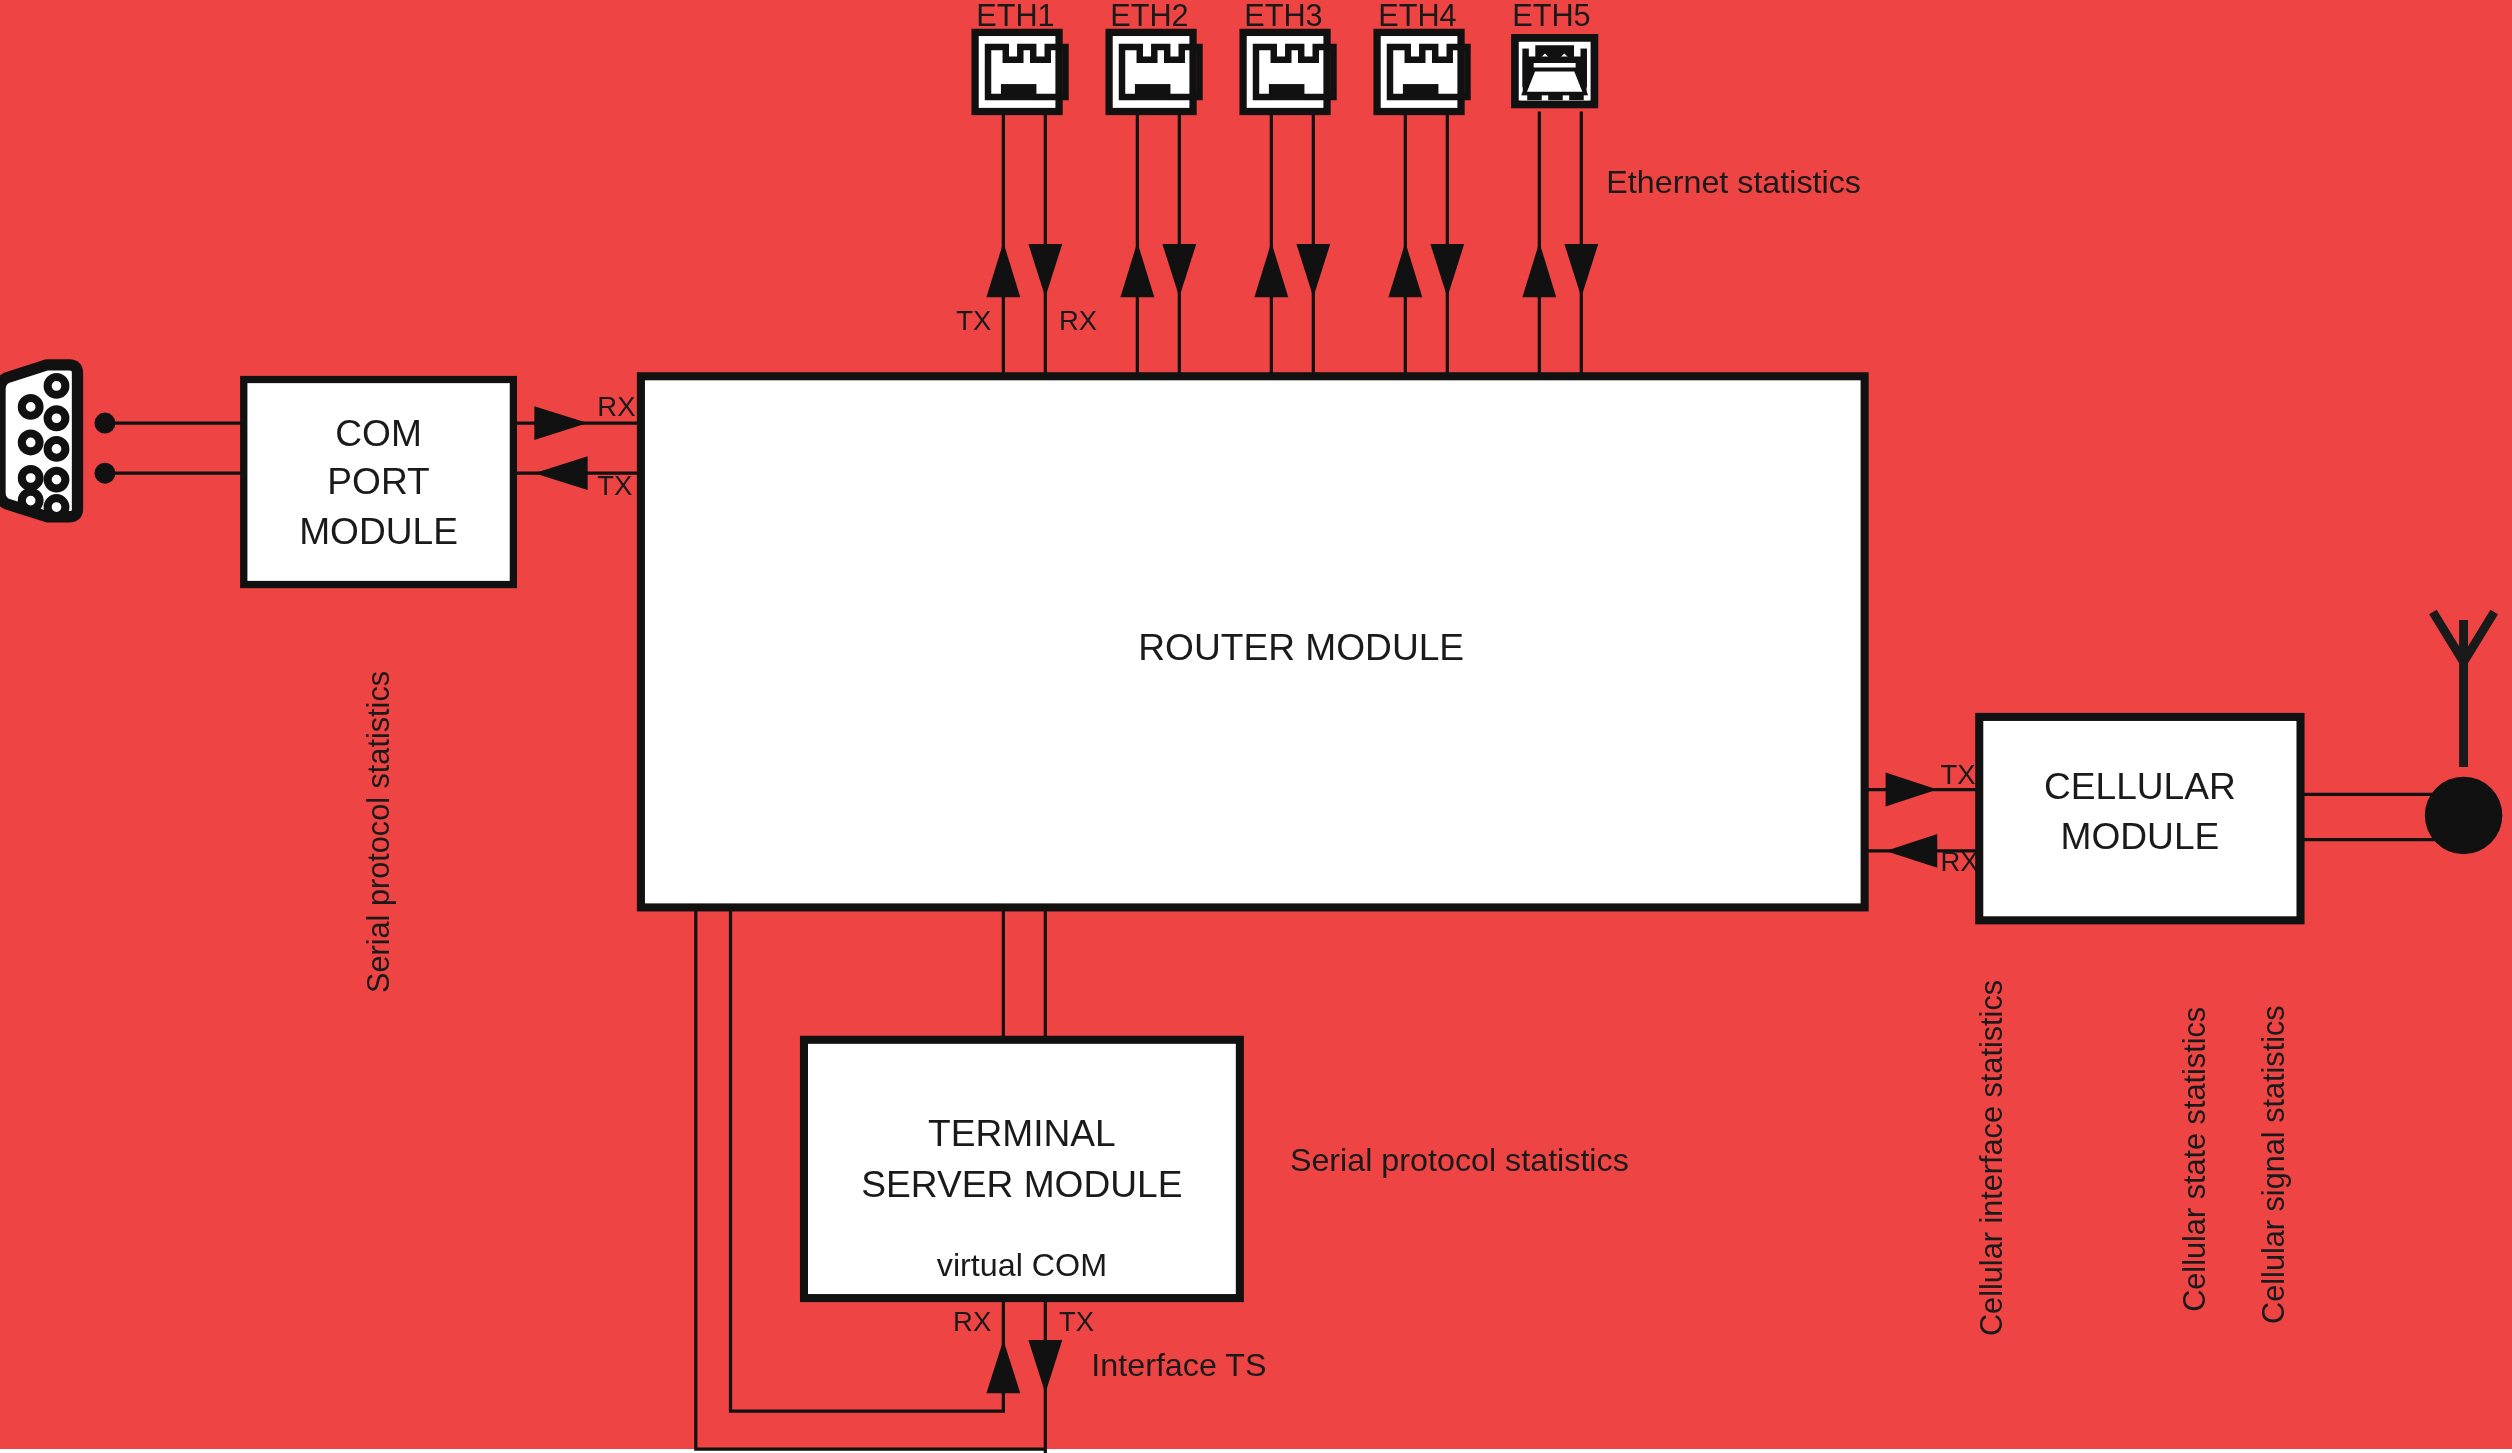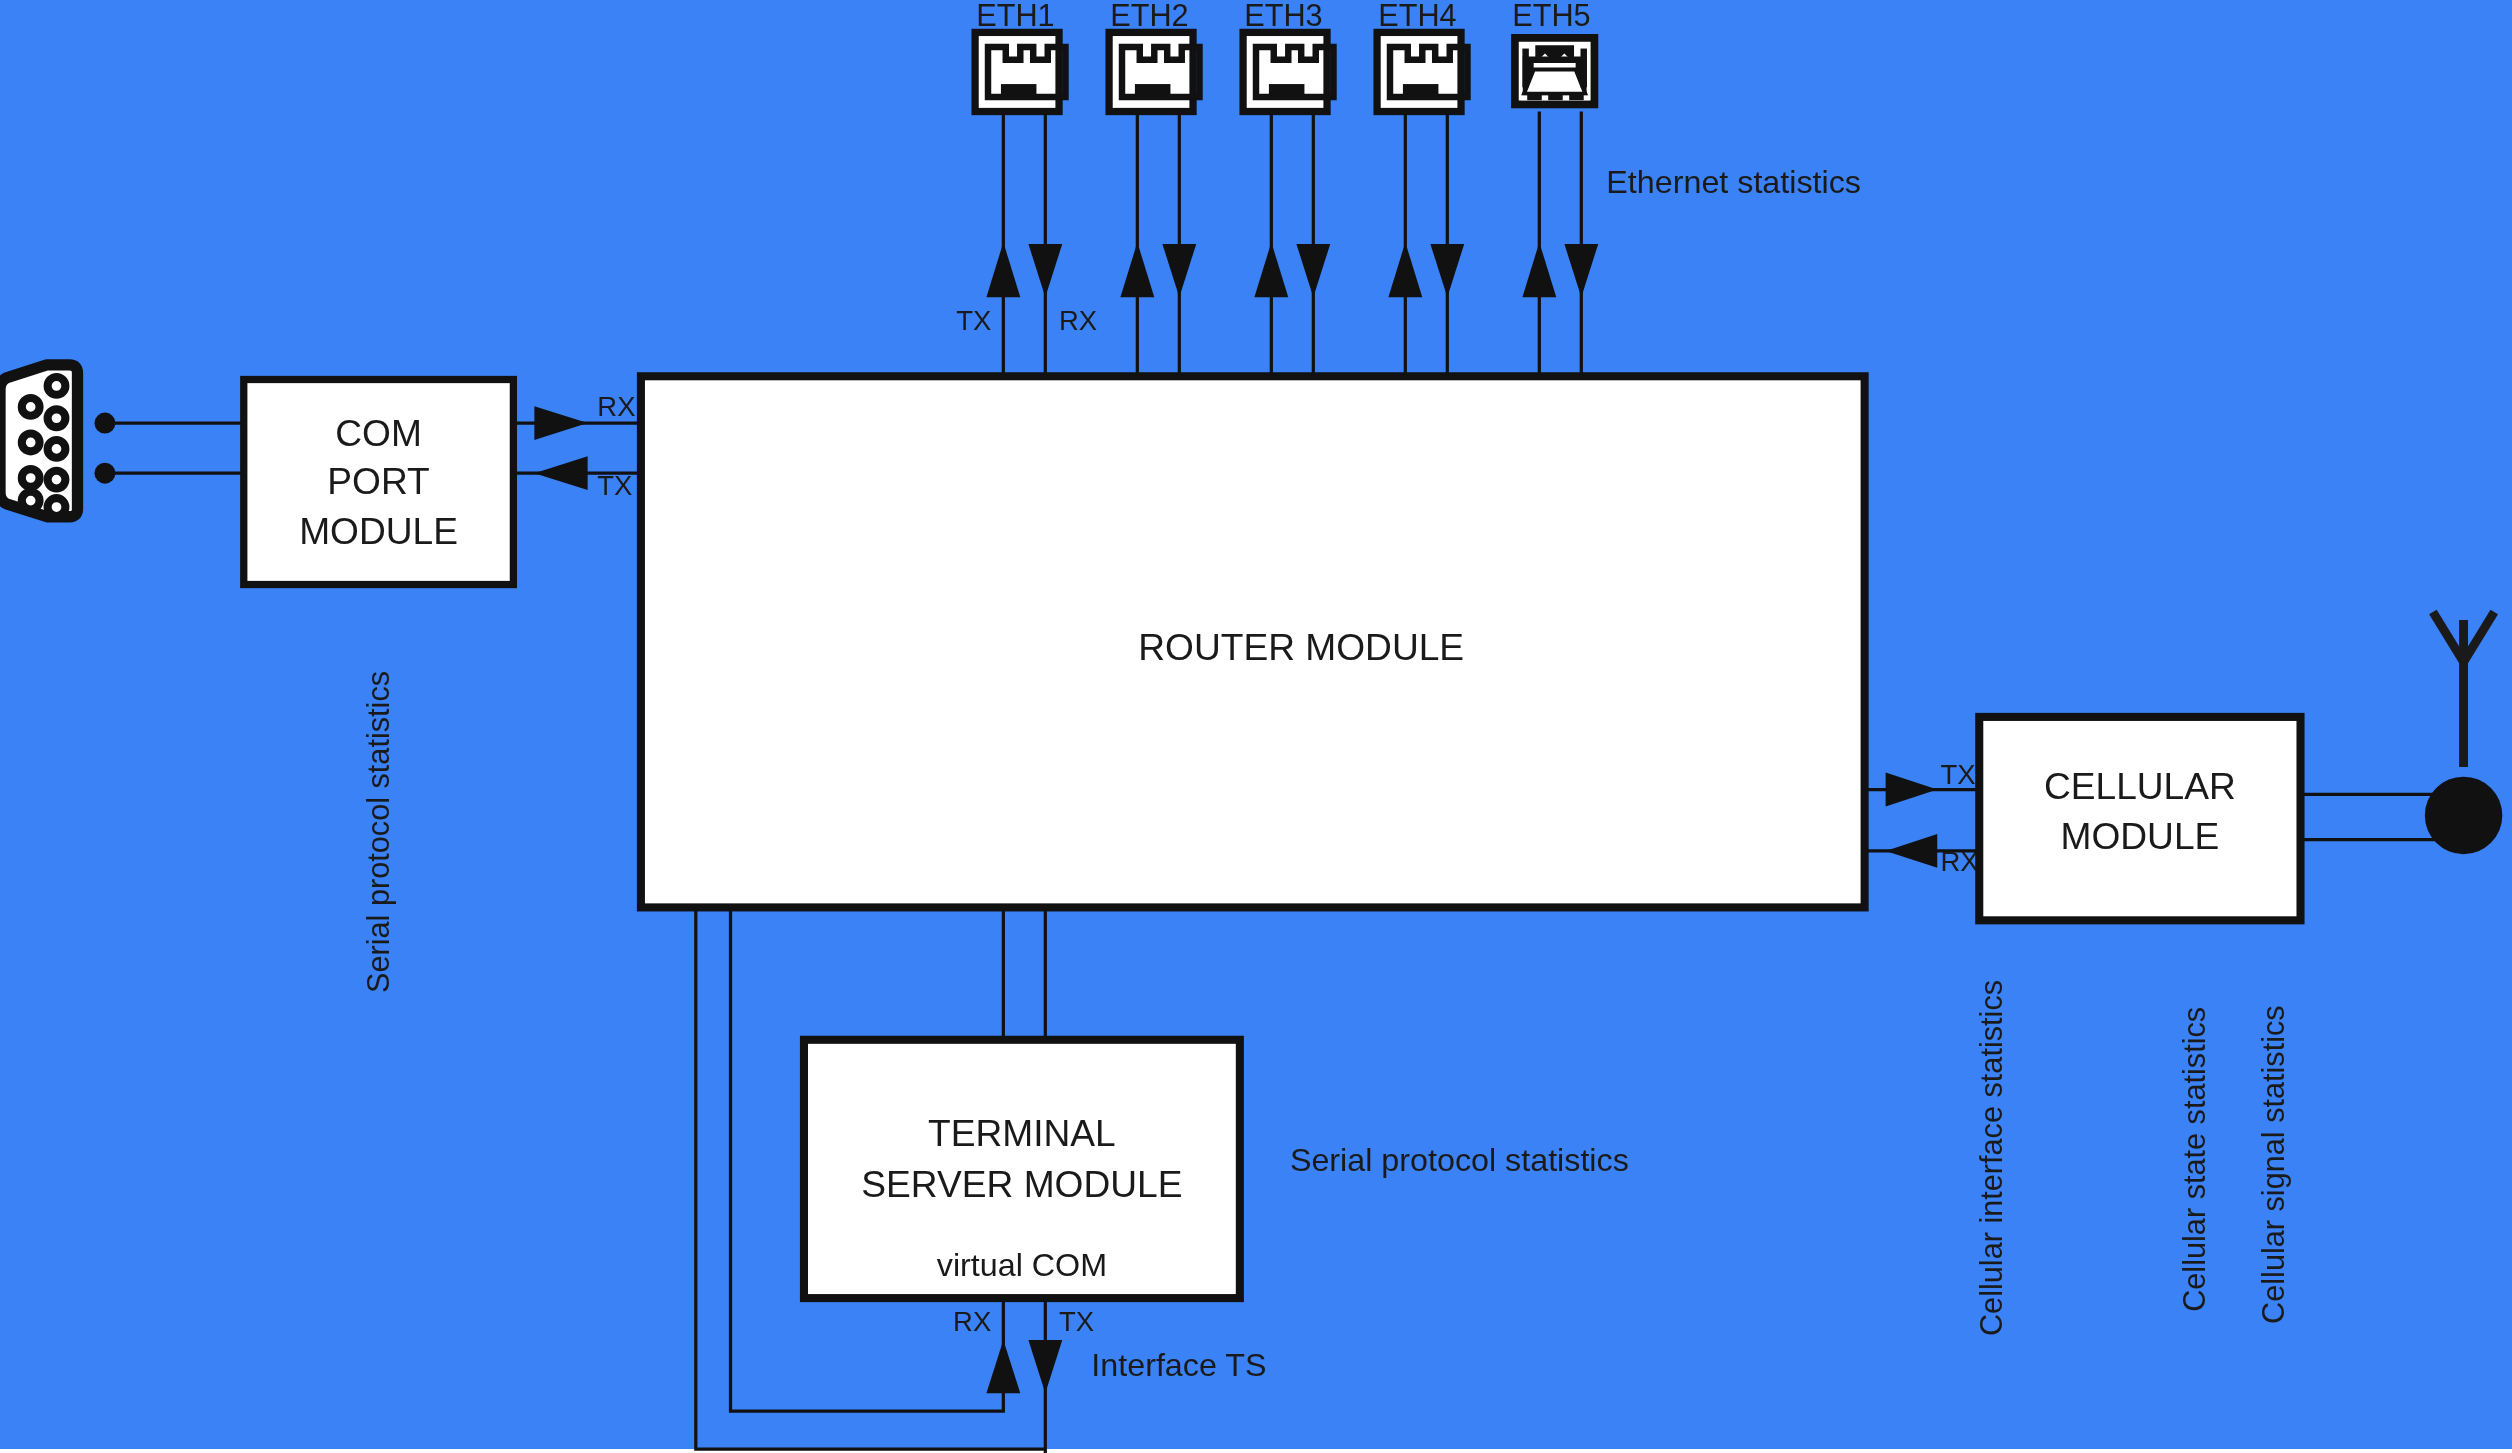--- a/index.html
+++ b/index.html
@@ -10,21 +10,21 @@
   body {
     width: 2512px;
     height: 1454px;
     overflow: hidden;
     font-family: "Liberation Sans", sans-serif;
   }
   #diagram-root {
     position: relative;
     width: 2512px;
     height: 1449px;
-    background: #3b82f6;
+    background: #ef4444;
   }
   svg#scene {
     display: block;
     width: 2512px;
     height: 1454px;
   }
   .box-fill { fill: #ffffff; }
   .wire {
     stroke: #111111;
     stroke-width: 4;

